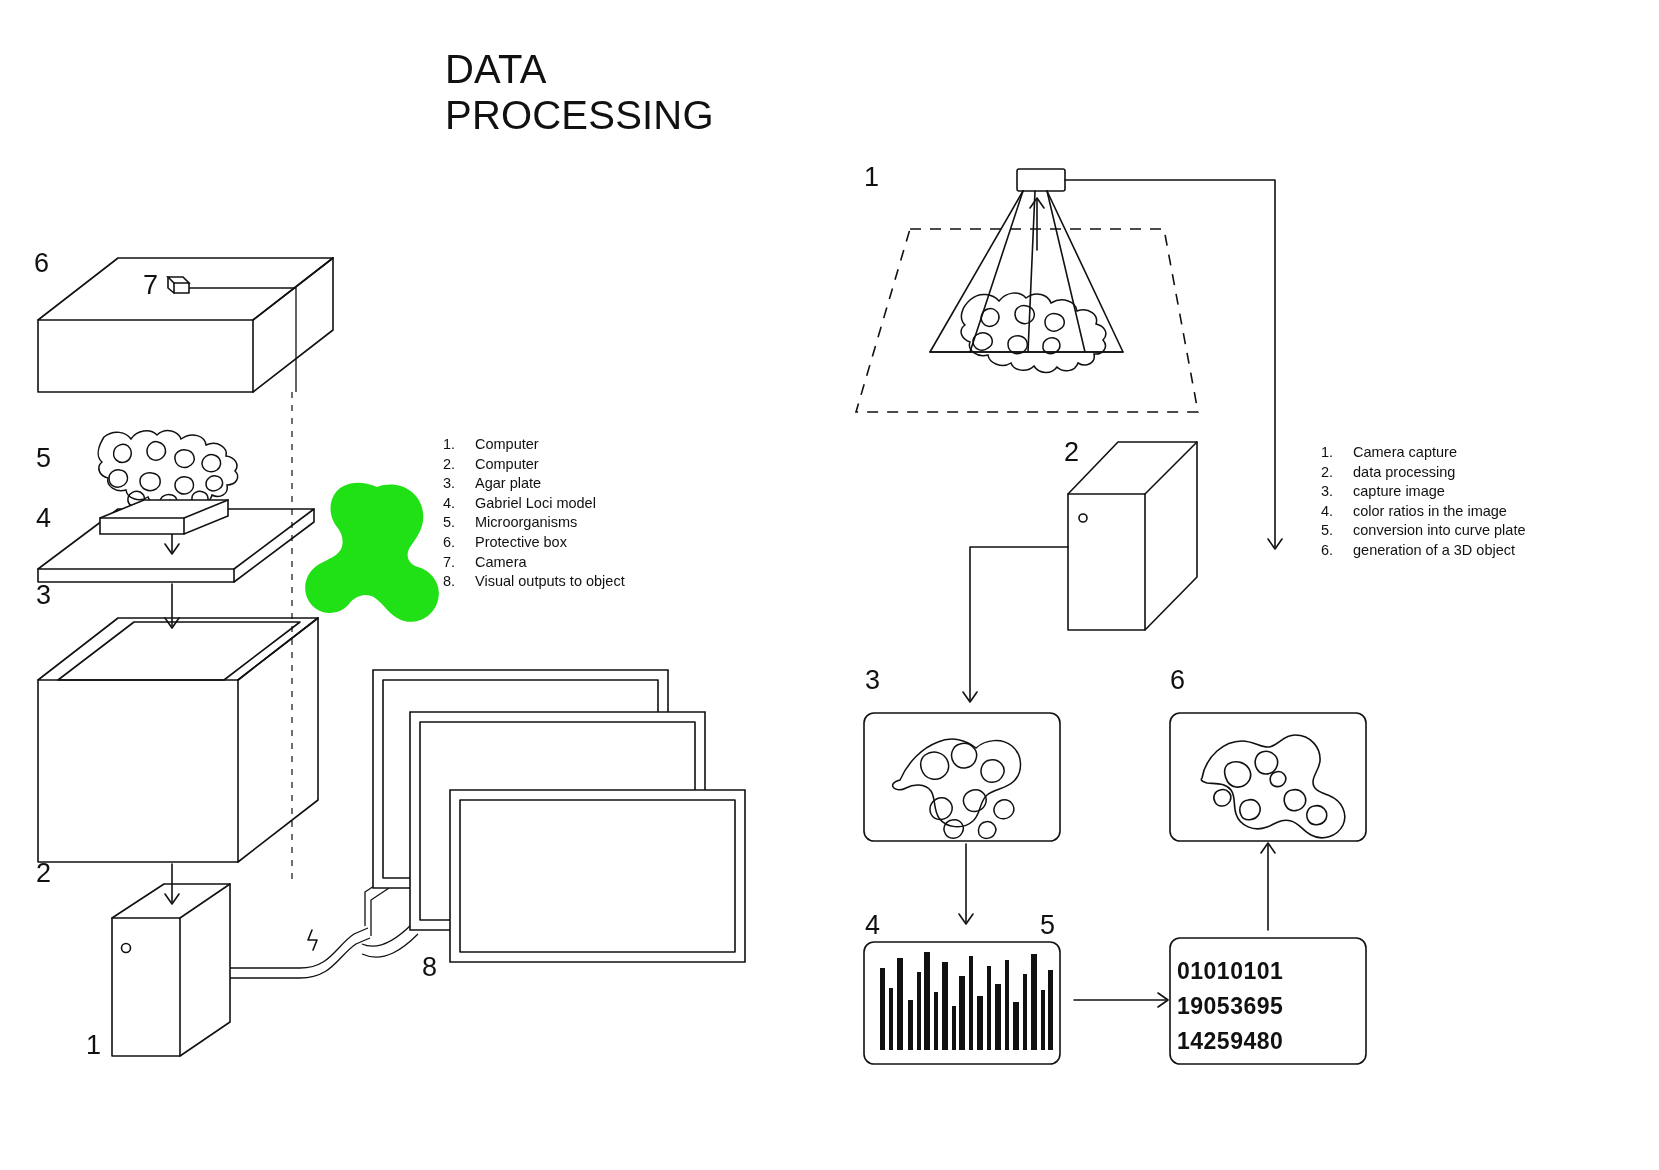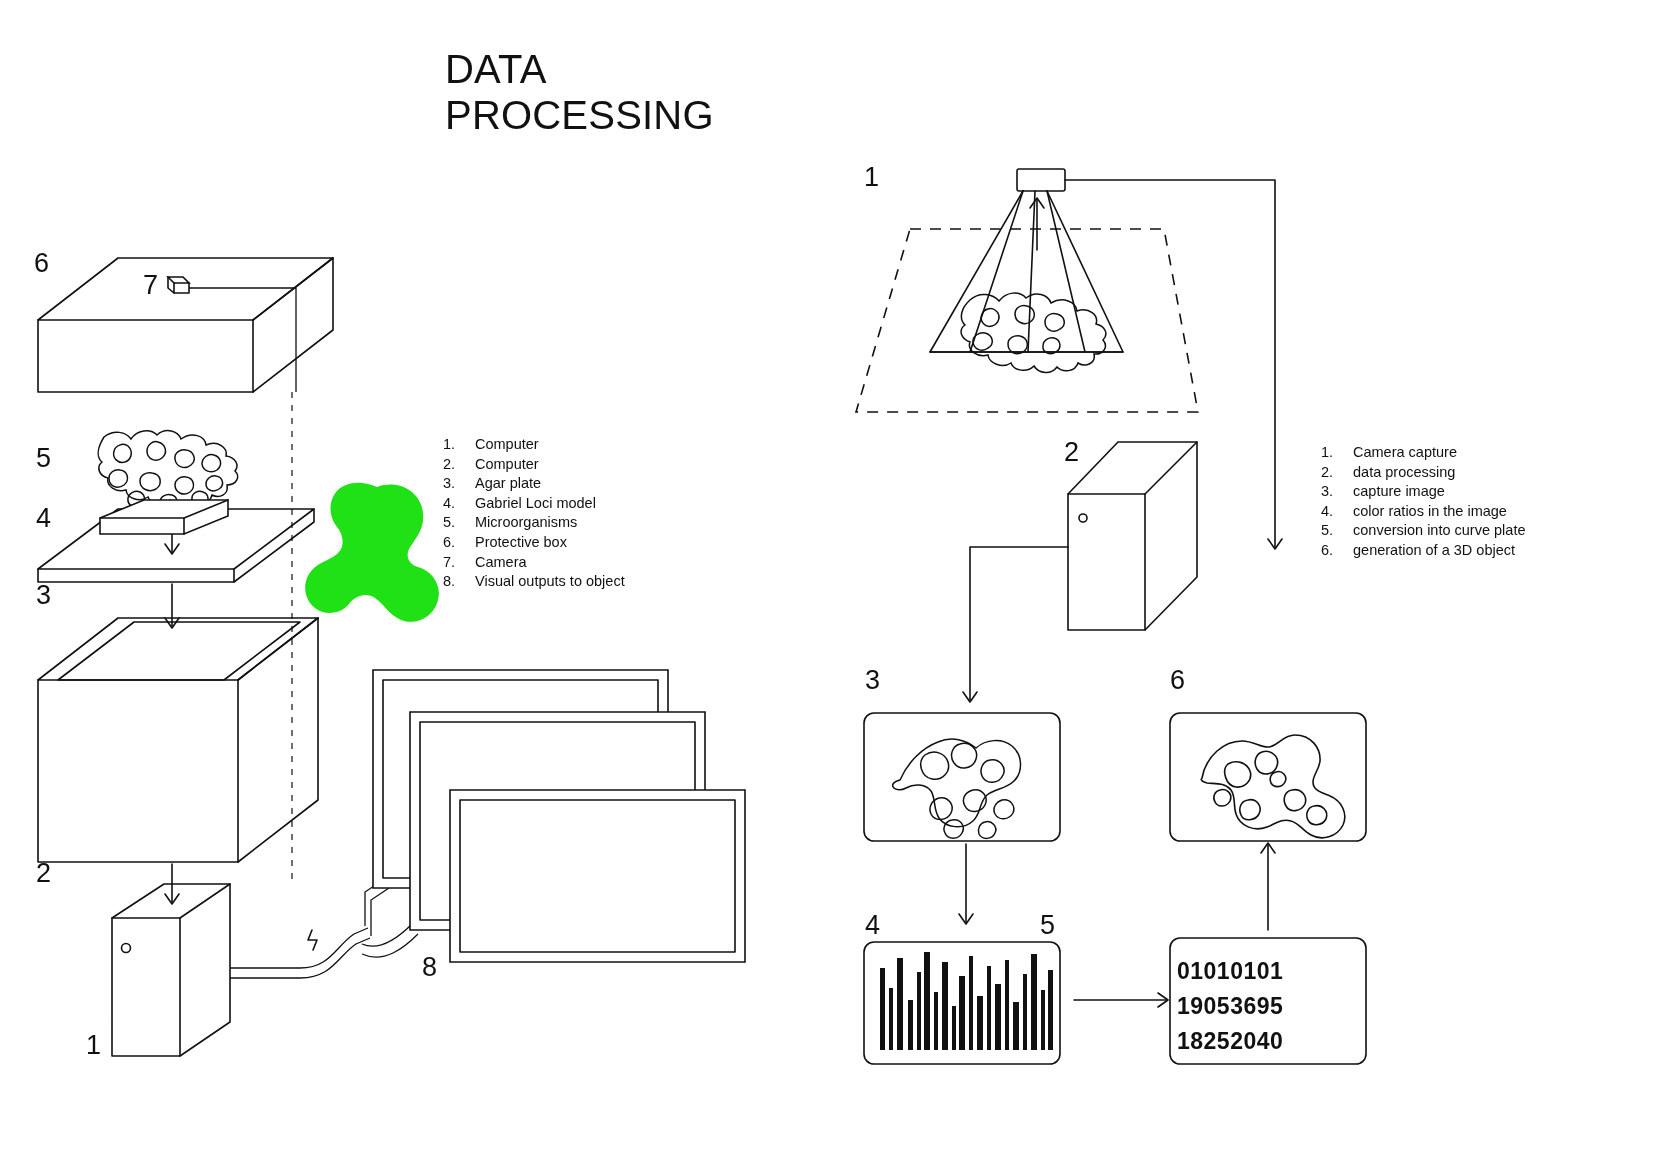--- a/index.html
+++ b/index.html
@@ -353,16 +353,16 @@
         <path class="ln" d="M484 806 c8 -2 15 5 12 13 c-4 7 -14 8 -18 1 c-3 -6 0 -13 6 -14 z"></path>
         <path class="ln" d="M390 790 c7 -2 13 4 10 11 c-3 6 -12 7 -15 1 c-3 -5 0 -11 5 -12 z"></path>
         <path class="ln" d="M446 772 c6 -2 12 4 9 10 c-3 6 -11 6 -14 1 c-2 -5 0 -10 5 -11 z"></path>
       </g>
     </g>
   </svg>
 
   <div class="binary abs" style="left:1177px;top:954px;font-weight:bold;">
     <div>01010101</div>
     <div>19053695</div>
-    <div>18252040</div>
+    <div>14259480</div>
   </div>
 
 </div>
 
 </body></html>

